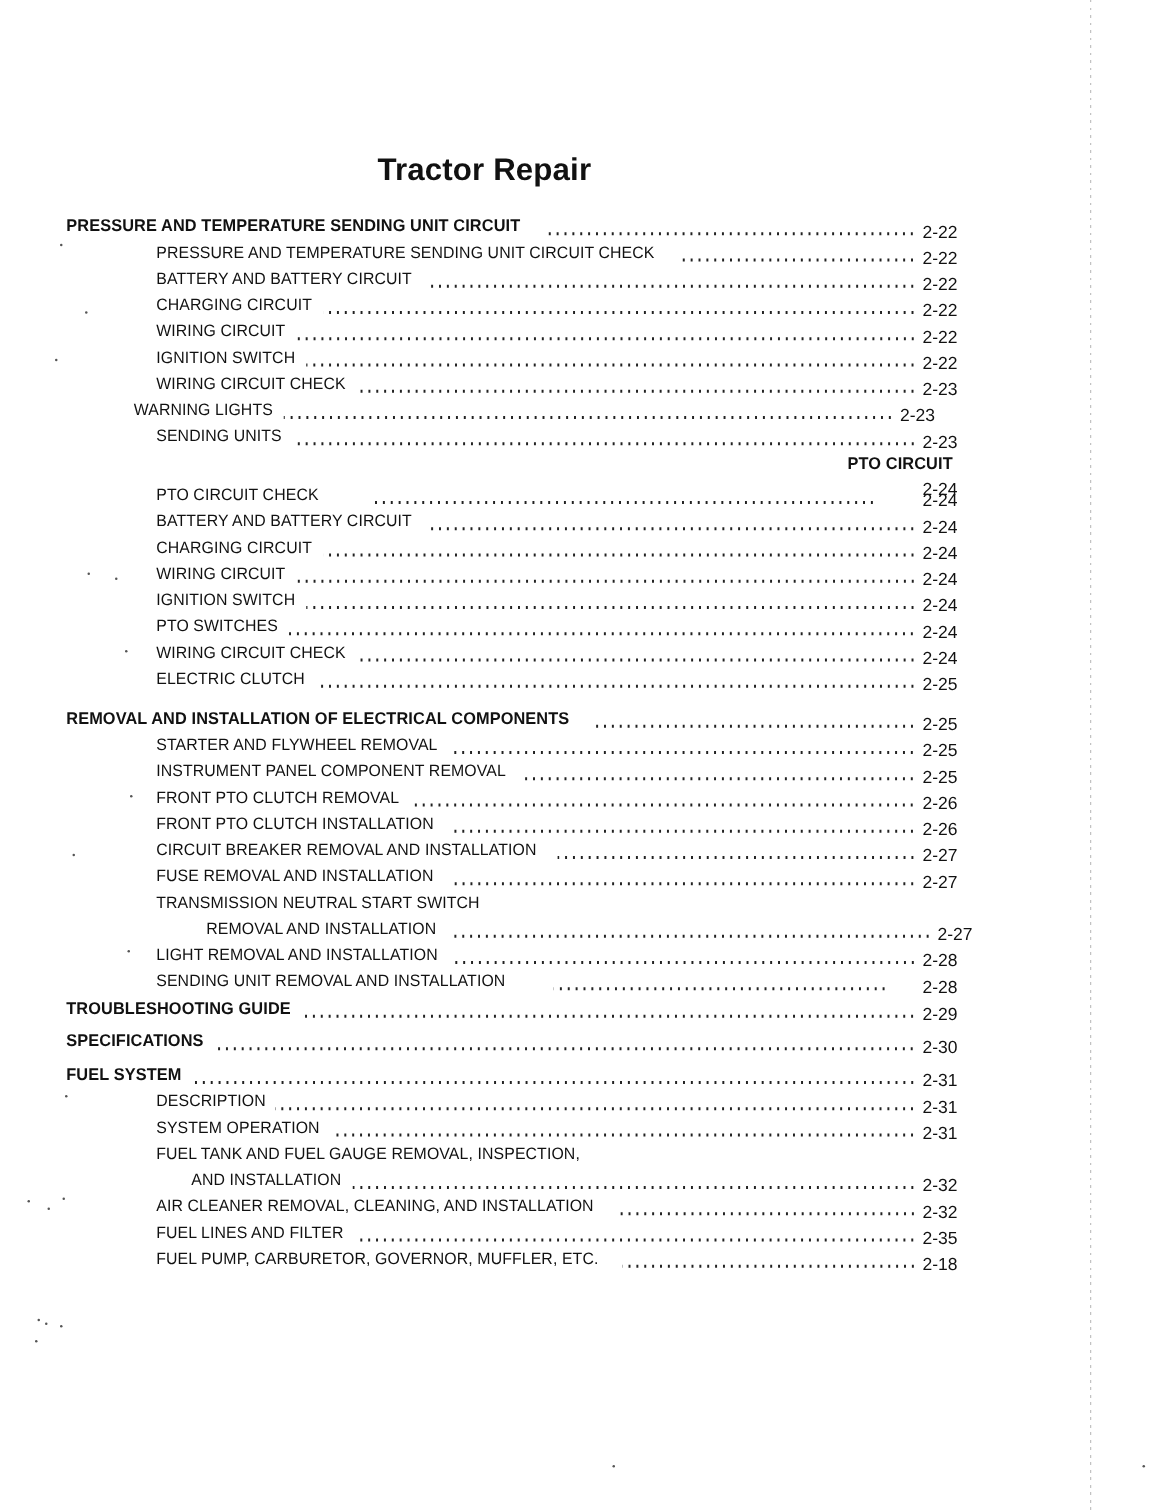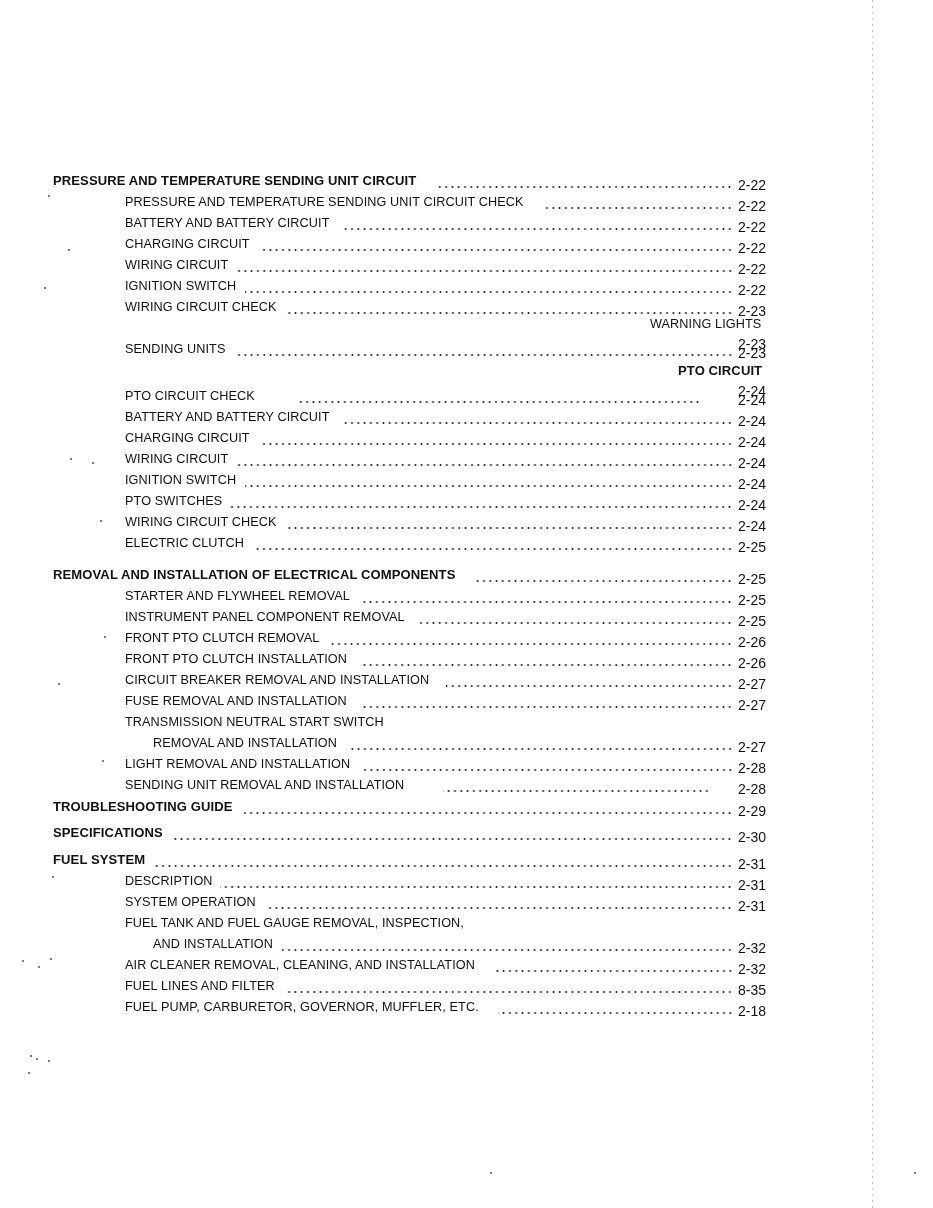--- a/index.html
+++ b/index.html
@@ -101,20 +101,21 @@
       position: relative;
       top: 4px;
     }
   </style>
 </head>
 <body>
 
 <div class="page">
   <div class="scan-line"></div>
 
+  <div class="heading-main">Tractor Repair</div>
 
   <div class="toc" id="toc">
       <div class="row level-1" style="left: 42px; top: 170px; width: 713px;">
         <span class="label">PRESSURE AND TEMPERATURE SENDING UNIT CIRCUIT</span>
         <span class="leader"></span>
         <span class="page-num">2-22</span>
       </div>
       <div class="row level-2" style="left: 114px; top: 191px; width: 641px;">
         <span class="label">PRESSURE AND TEMPERATURE SENDING UNIT CIRCUIT CHECK</span>
         <span class="leader"></span>
@@ -138,21 +139,21 @@
       <div class="row level-2" style="left: 114px; top: 275px; width: 641px;">
         <span class="label">IGNITION SWITCH</span>
         <span class="leader"></span>
         <span class="page-num">2-22</span>
       </div>
       <div class="row level-2" style="left: 114px; top: 296px; width: 641px;">
         <span class="label">WIRING CIRCUIT CHECK</span>
         <span class="leader"></span>
         <span class="page-num">2-23</span>
       </div>
-      <div class="row level-2" style="left: 114px; top: 317px; width: 641px; flex-direction: column;">
+      <div class="row level-2" style="left: 96px; top: 317px; width: 641px;">
         <span class="label">WARNING LIGHTS</span>
         <span class="leader"></span>
         <span class="page-num">2-23</span>
       </div>
       <div class="row level-2" style="left: 114px; top: 338px; width: 641px;">
         <span class="label">SENDING UNITS</span>
         <span class="leader"></span>
         <span class="page-num">2-23</span>
       </div>
       <div class="row level-1" style="left: 42px; top: 364px; width: 713px; flex-direction: column;">
@@ -231,21 +232,21 @@
         <span class="page-num">2-27</span>
       </div>
       <div class="row level-2" style="left: 114px; top: 690px; width: 641px;">
         <span class="label">FUSE REMOVAL AND INSTALLATION</span>
         <span class="leader"></span>
         <span class="page-num">2-27</span>
       </div>
       <div class="row level-2" style="left: 114px; top: 711px; width: 641px;">
         <span class="label">TRANSMISSION NEUTRAL START SWITCH</span>
       </div>
-      <div class="row level-3" style="left: 142px; top: 732px; width: 613px;">
+      <div class="row level-3" style="left: 154px; top: 732px; width: 613px;">
         <span class="label">REMOVAL AND INSTALLATION</span>
         <span class="leader"></span>
         <span class="page-num">2-27</span>
       </div>
       <div class="row level-2" style="left: 114px; top: 753px; width: 641px;">
         <span class="label">LIGHT REMOVAL AND INSTALLATION</span>
         <span class="leader"></span>
         <span class="page-num">2-28</span>
       </div>
       <div class="row level-2" style="left: 114px; top: 774px; width: 641px; gap: 23px;">
@@ -287,21 +288,21 @@
         <span class="page-num">2-32</span>
       </div>
       <div class="row level-2" style="left: 114px; top: 954px; width: 641px;">
         <span class="label">AIR CLEANER REMOVAL, CLEANING, AND INSTALLATION</span>
         <span class="leader"></span>
         <span class="page-num">2-32</span>
       </div>
       <div class="row level-2" style="left: 114px; top: 975px; width: 641px;">
         <span class="label">FUEL LINES AND FILTER</span>
         <span class="leader"></span>
-        <span class="page-num">8-35</span>
+        <span class="page-num">2-35</span>
       </div>
       <div class="row level-2" style="left: 114px; top: 996px; width: 641px;">
         <span class="label">FUEL PUMP, CARBURETOR, GOVERNOR, MUFFLER, ETC.</span>
         <span class="leader"></span>
         <span class="page-num">2-18</span>
       </div>
     </div>
 <div class="speck" style="left: 48px; top: 195px;"></div>
     <div class="speck" style="left: 68px; top: 249px;"></div>
     <div class="speck" style="left: 44px; top: 287px;"></div>

